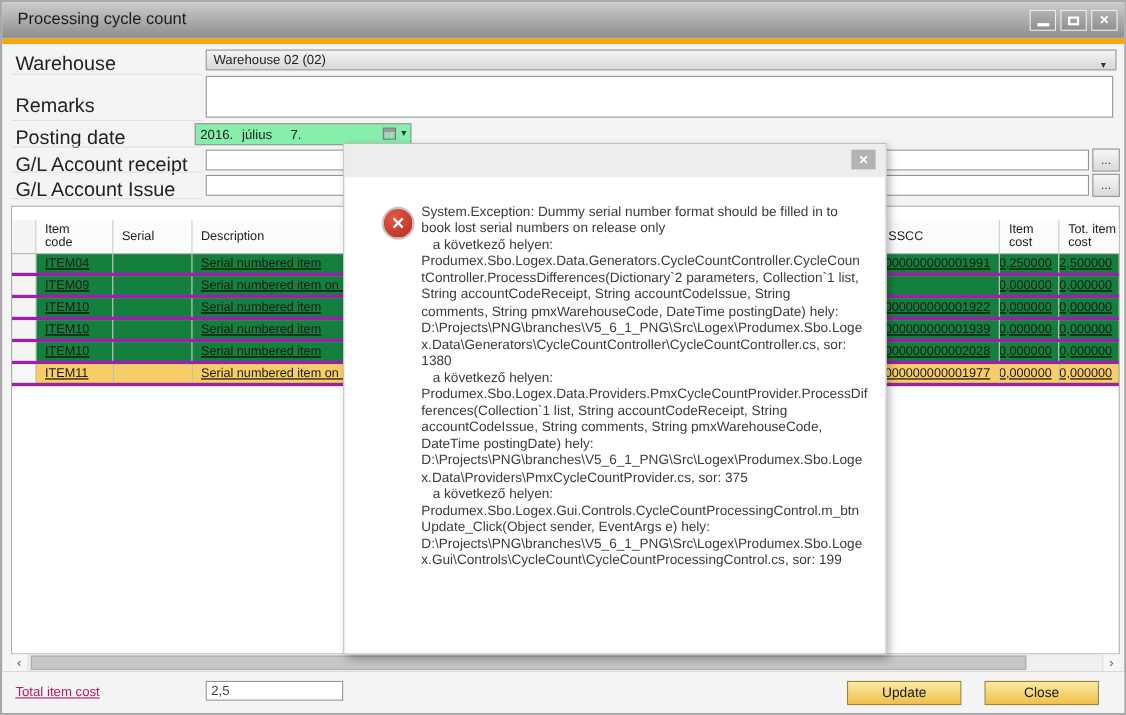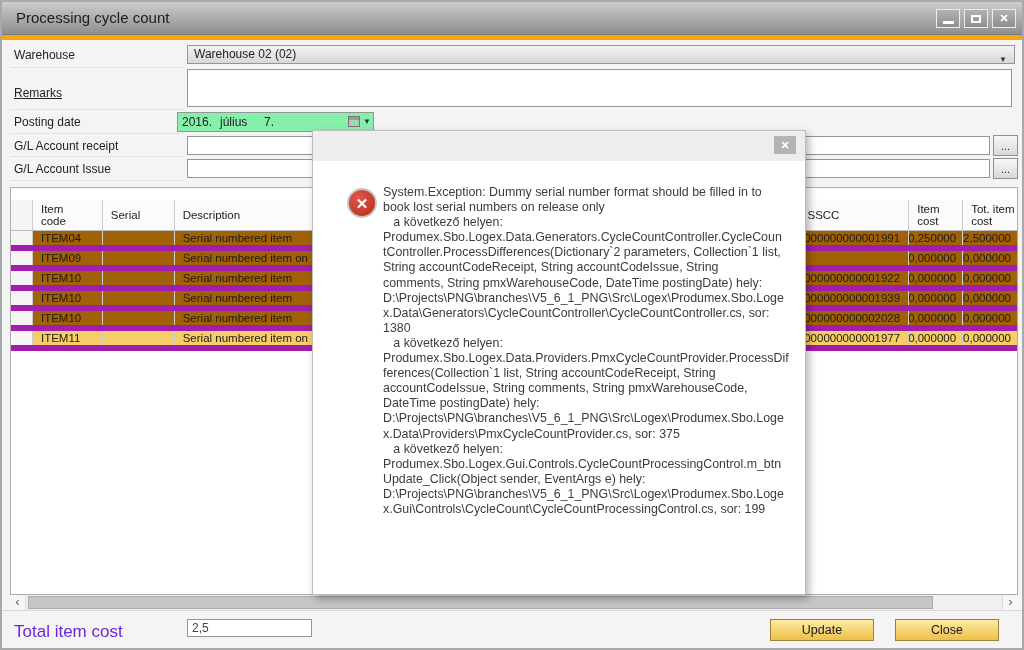--- a/index.html
+++ b/index.html
@@ -15,21 +15,21 @@
   .winbtn { position:absolute; top:7px; width:24px; height:19px;
             background:linear-gradient(#b2b2b2,#8f8f8f); border:1px solid #ececec;
             color:#fff; display:flex; align-items:center; justify-content:center;
             font-size:11px; font-weight:bold; cursor:pointer; }
   #btn-min  { right:62px; } #btn-max { right:34px; } #btn-close { right:6px; }
   .glyph-min { display:block; width:11px; height:3px; background:#fff; margin-top:8px; }
   .glyph-max { display:block; width:10px; height:8px; border:2px solid #fff; }
   #accent { position:absolute; left:0; top:33px; width:1020px; height:5px; background:#f7a70a; }
 
   
-  .flabel { position:absolute; left:12px; font-size:12px; color:#222; }
+  .flabel { position:absolute; left:12px; font-size:18px; color:#222; }
   .sep { position:absolute; left:8px; width:174px; height:1px; background:#e2e2e2; }
   #warehouse-select { position:absolute; left:185px; top:43px; width:828px; height:19px;
       background:linear-gradient(#f4f4f4,#d7d7d7); border:1px solid #959595;
       font-size:12px; color:#222; padding:1px 6px; line-height:15px; }
   #warehouse-arrow { position:absolute; right:7px; top:6px; font-size:8px; color:#333; }
   #remarks-box { position:absolute; left:185px; top:67px; width:825px; height:38px;
       background:#fff; border:1px solid #959595; }
   #date-box { position:absolute; left:175px; top:110px; width:197px; height:20px;
       background:#86efac; border:1px solid #959595; font-size:12px; color:#222; }
   .date-part { position:absolute; top:2px; }
@@ -46,21 +46,21 @@
       background:linear-gradient(#f7f7f7,#d9d9d9); border:1px solid #8f8f8f;
       display:flex; align-items:center; justify-content:center; color:#333; cursor:pointer; }
 
   
   #grid { position:absolute; left:8px; top:185px; width:1008px; height:408px;
           background:#fff; border:1px solid #adadad; }
   #thead { display:flex; height:31px; background:#fbfbfb; border-bottom:1px solid #bdbdbd;margin-top:12px; }
   .hcell { font-size:11.5px; color:#222; display:flex; align-items:center;
            white-space:pre-line; border-right:1px solid #cdcdcd; padding-left:8px;
            line-height:12px; }
-  .trow  { display:flex; height:20px; border-bottom:6px solid #a21caf; background:#a16207; }
+  .trow  { display:flex; height:20px; border-bottom:3px solid #a21caf; background:#15803d;text-decoration:underline; }
   .tcell { font-size:11.5px; color:#1a1a1a; display:flex; align-items:center;
            border-right:1px solid #cdcdcd; padding-left:8px; white-space:nowrap;
            overflow:hidden; }
   .c-sel  { width:22px;  background:#f4f4f4; padding-left:0; }
   .c-item { width:70px; }
   .c-bar  { width:72px; }
   .c-desc { width:468px; }
   .c-sscc { width:268px; justify-content:flex-end; padding-right:8px; }
   .h-sscc { padding-left:166px; }
   .c-cost { width:54px; } .c-tot { width:54px; }
@@ -73,21 +73,21 @@
   .sarrow { position:absolute; top:0; width:16px; height:15px; background:#f6f6f6;
             color:#555; font-size:12px; line-height:14px; text-align:center; cursor:pointer; }
   #sarrow-l { left:0; border-right:1px solid #dcdcdc; }
   #sarrow-r { right:0; border-left:1px solid #dcdcdc; }
   #sthumb { position:absolute; left:18px; top:1px; width:905px; height:13px;
             background:#c6c6c6; border:1px solid #ababab; cursor:pointer; }
 
   
   #footer { position:absolute; left:0; top:608px; width:1020px; height:38px;
             background:#f4f4f4; border-top:1px solid #d8d8d8; }
-  #total-label { position:absolute; left:12px; top:11px; font-size:17px; color:#6d28d9; }
+  #total-label { position:absolute; left:12px; top:11px; font-size:12px; color:#be185d;text-decoration:underline; }
   #total-field { position:absolute; left:185px; top:8px; width:125px; height:18px;
       background:#fff; border:1px solid #959595; font-size:12px; color:#444; padding:1px 4px; }
   .goldbtn { position:absolute; top:8px; width:104px; height:22px; font-size:12.5px; color:#1a1a1a;
       background:linear-gradient(#fdeaa4,#eec04a); border:1px solid #99823a;
       display:flex; align-items:center; justify-content:center; cursor:pointer; }
   #update-btn { left:768px; } #close-btn { left:893px; }
 
   
   #modal { position:absolute; left:310px; top:128px; width:494px; height:465px;
            background:#fff; border:1px solid #bdbdbd;
@@ -128,21 +128,21 @@
   </div>
   <div id="accent"></div>
 
   <div class="flabel" style="top:46px;">Warehouse</div>
   <div class="sep" style="top:65px;"></div>
   <div id="warehouse-select">
     <span>Warehouse 02 (02)</span>
     <span id="warehouse-arrow">▼</span>
   </div>
 
-  <div class="flabel" style="top:84px;text-decoration:underline;">Remarks</div>
+  <div class="flabel" style="top:84px;">Remarks</div>
   <div class="sep" style="top:107px;"></div>
   <div id="remarks-box"></div>
 
   <div class="flabel" style="top:113px;">Posting date</div>
   <div class="sep" style="top:131px;"></div>
   <div id="date-box">
     <span class="date-part" id="date-year">2016.</span>
     <span class="date-part" id="date-month">július</span>
     <span class="date-part" id="date-day">7.</span>
     <span id="cal-btn">

